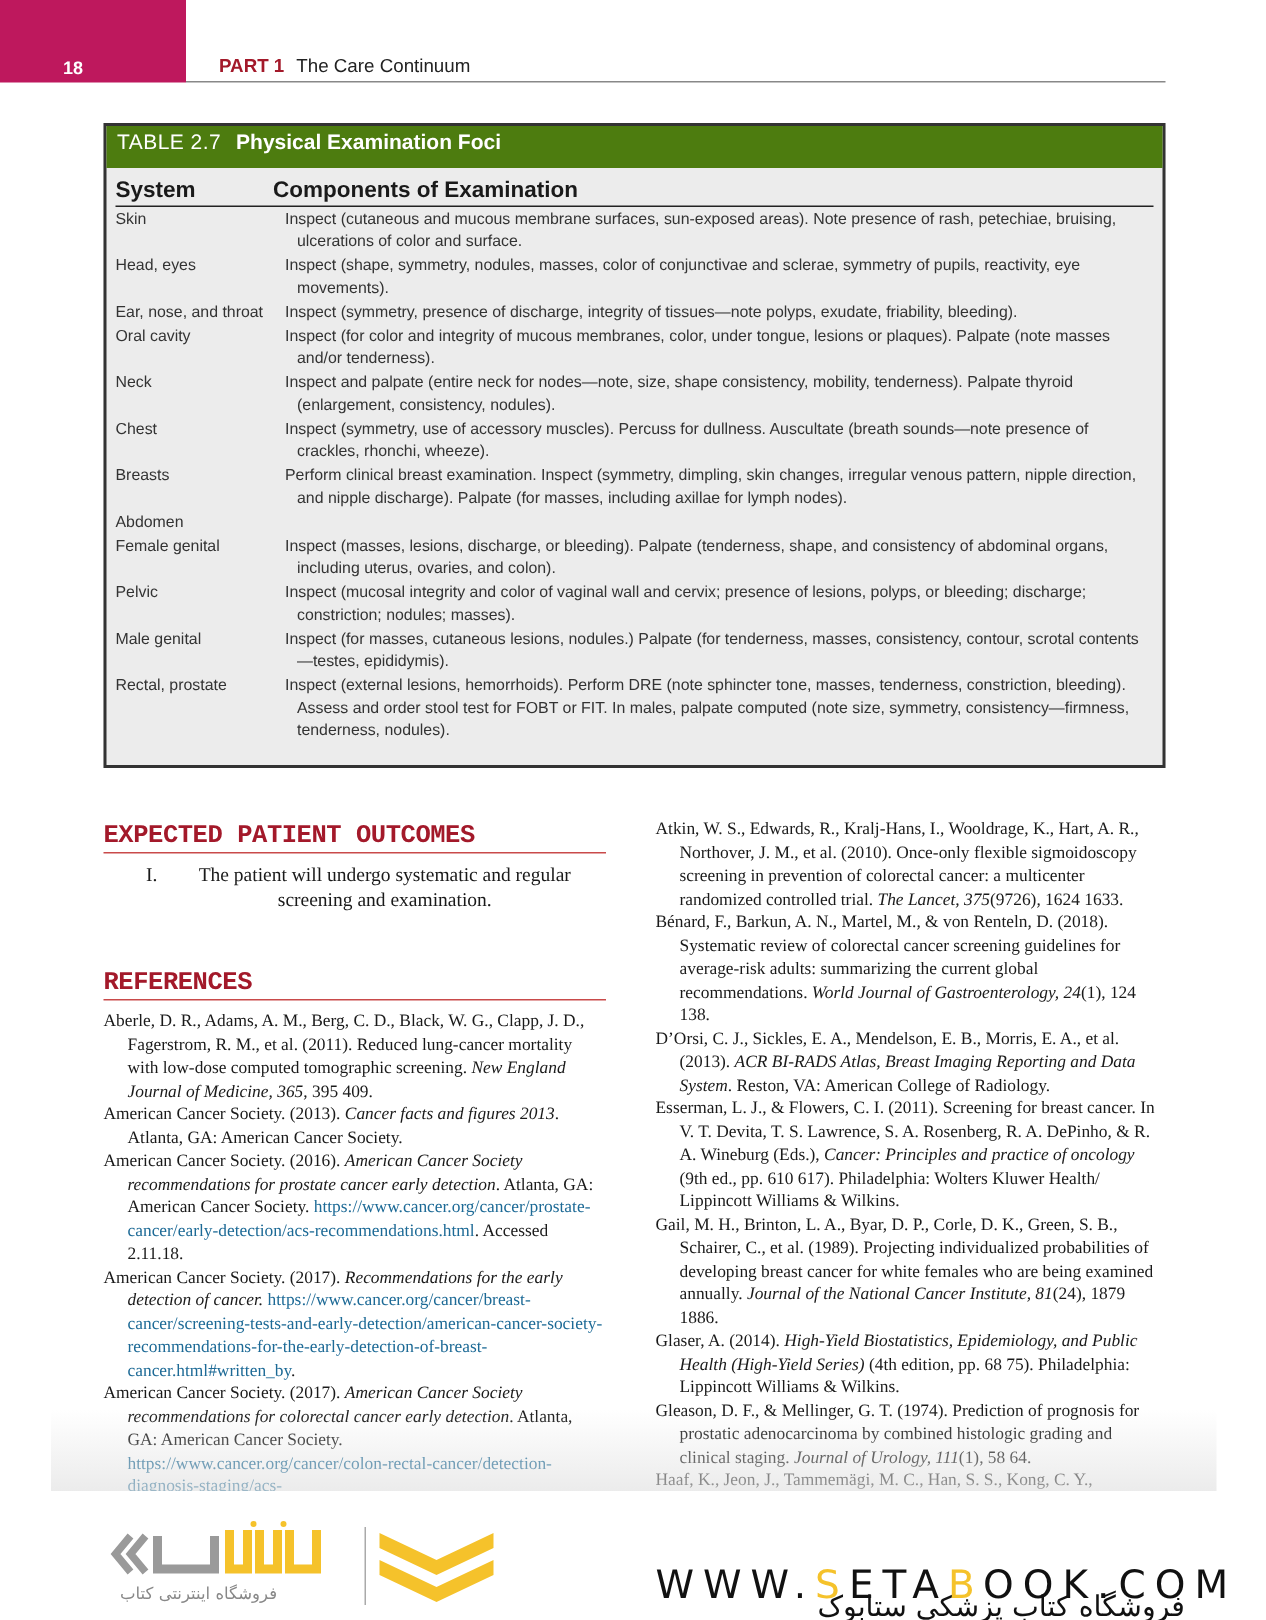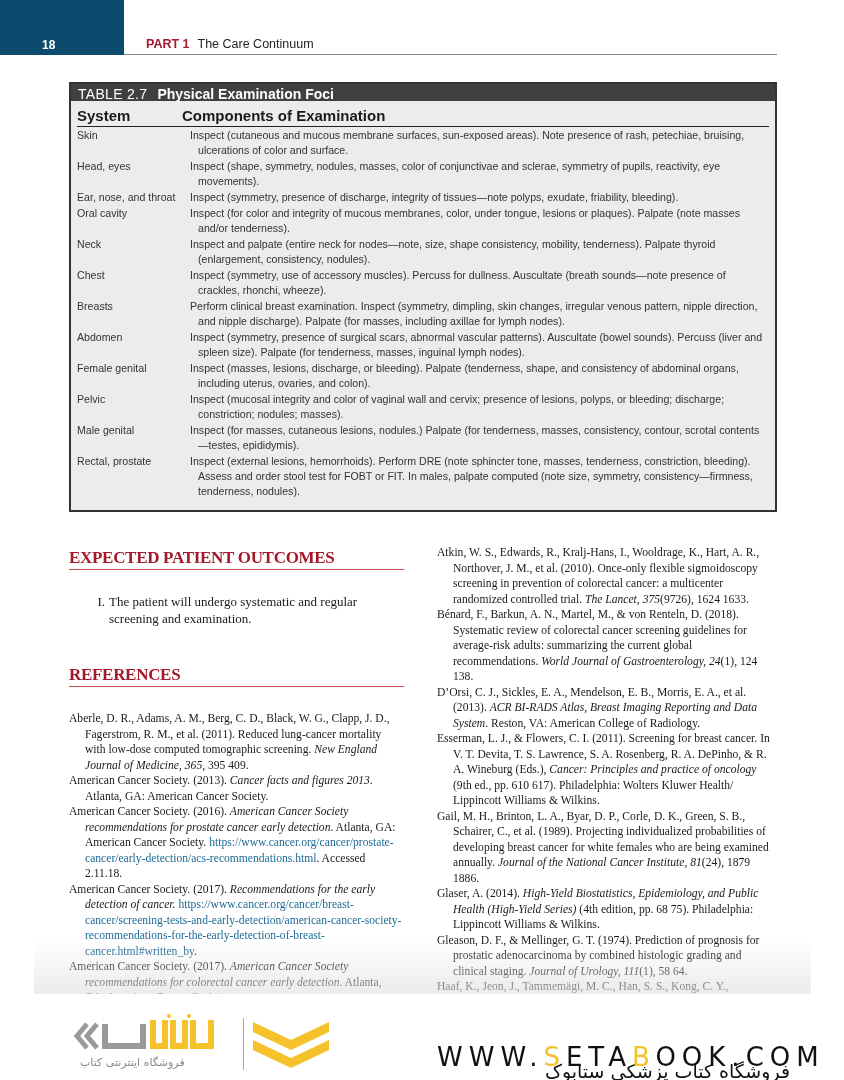--- a/index.html
+++ b/index.html
@@ -1,39 +1,39 @@
 <!DOCTYPE html>
 <html><head>
 <meta charset="utf-8">
 <style>
   html, body { margin:0; padding:0; }
   body { width:844px; height:1080px; background:#ffffff; position:relative; overflow:hidden; font-family:"Liberation Serif", serif; color:#1a1a1a; }
-  .page-tab { position:absolute; left:0; top:0; width:124px; height:55px; background:#0c4a6e; }
+  .page-tab { position:absolute; left:0; top:0; width:124px; height:55px; background:#be185d; }
   .page-num { position:absolute; left:42px; top:38px; font-family:"Liberation Sans", sans-serif; font-weight:bold; font-size:12px; color:#ffffff; }
   .running-head { position:absolute; left:146px; top:37px; font-family:"Liberation Sans", sans-serif; font-size:12.5px; color:#222; }
   .running-head .part { color:#a3192a; font-weight:bold; margin-right:8px; }
   .head-rule { position:absolute; left:124px; top:54px; width:653px; height:1px; background:#888; }
 
   .table-box { position:absolute; left:69px; top:82px; width:708px; height:430px; border:2px solid #333; background:#ececec; box-sizing:border-box; }
-  .table-title { background:#404040; color:#fff; font-family:"Liberation Sans", sans-serif; font-size:14px; height:17px; line-height:21px; padding-left:7px; }
+  .table-title { background:#4d7c0f; color:#fff; font-family:"Liberation Sans", sans-serif; font-size:14px; height:28px; line-height:21px; padding-left:7px; }
   .table-title .num { font-weight:normal; margin-right:10px; letter-spacing:0.3px; }
   .table-title .name { font-weight:bold; }
   .thead { display:flex; font-family:"Liberation Sans", sans-serif; font-weight:bold; font-size:15px; margin:6px 6px 0 6px; padding-bottom:2px; border-bottom:1.2px solid #222; }
   .col-sys { width:105px; flex:none; }
   .col-comp { flex:1; }
   .trow { display:flex; font-family:"Liberation Sans", sans-serif; font-size:10.6px; line-height:15px; color:#333; margin:0 6px; padding-top:1px; }
   .trow .col-comp { padding-left:8px; text-indent:-8px; }
   .trow .col-sys { padding-left:8px; text-indent:-8px; }
 
   .col-left { position:absolute; left:69px; top:548px; width:335px; }
   .col-right { position:absolute; left:437px; top:545px; width:340px; }
-  .sec-head { font-family:Liberation Serif, serif; font-weight:bold; font-size:17px; color:#a3192a; letter-spacing:-0.3px; border-bottom:1.5px solid #c94a4a; padding-bottom:1px; margin-bottom:24px; }
+  .sec-head { font-family:Liberation Mono, monospace; font-weight:bold; font-size:17px; color:#a3192a; letter-spacing:-0.3px; border-bottom:1.5px solid #c94a4a; padding-bottom:1px; margin-bottom:6px; }
   .outcome { font-size:13px; line-height:16.5px; padding-left:18px; text-indent:-18px; display:flex; }
   .outcome .num { width:18px; text-align:right; margin-right:4px; flex:none; text-indent:0; }
-  .outcome .txt { text-indent:0; }
+  .outcome .txt { text-indent:0;text-align:center; }
   .ref { font-size:11.6px; line-height:15.5px; padding-left:16px; text-indent:-16px; margin-bottom:0; }
   .ref i { font-style:italic; }
   .ref .link { color:#1d6a96; }
 
   .fade { position:absolute; left:34px; top:940px; width:777px; height:54px; background:linear-gradient(to bottom, rgba(255,255,255,0), rgba(225,225,225,0.65)); pointer-events:none; }
   .bottom-band { position:absolute; left:0; top:994px; width:844px; height:86px; background:#ffffff; }
 
   .logo { position:absolute; left:73px; top:1014px; width:260px; height:60px; }
   .logo-divider { position:absolute; left:243px; top:1018px; width:1px; height:52px; background:#aaa; }
   .fa-title { position:absolute; left:520px; top:1060px; width:270px; text-align:right; font-family:"DejaVu Sans", sans-serif; font-size:19px; color:#111; direction:rtl; }
@@ -84,21 +84,20 @@
       <div class="trow">
         <div class="col-sys">Chest</div>
         <div class="col-comp">Inspect (symmetry, use of accessory muscles). Percuss for dullness. Auscultate (breath sounds—note presence of crackles, rhonchi, wheeze).</div>
       </div>
       <div class="trow">
         <div class="col-sys">Breasts</div>
         <div class="col-comp">Perform clinical breast examination. Inspect (symmetry, dimpling, skin changes, irregular venous pattern, nipple direction, and nipple discharge). Palpate (for masses, including axillae for lymph nodes).</div>
       </div>
       <div class="trow">
         <div class="col-sys">Abdomen</div>
-        <div class="col-comp">Inspect (symmetry, presence of surgical scars, abnormal vascular patterns). Auscultate (bowel sounds). Percuss (liver and spleen size). Palpate (for tenderness, masses, inguinal lymph nodes).</div>
       </div>
       <div class="trow">
         <div class="col-sys">Female genital</div>
         <div class="col-comp">Inspect (masses, lesions, discharge, or bleeding). Palpate (tenderness, shape, and consistency of abdominal organs, including uterus, ovaries, and colon).</div>
       </div>
       <div class="trow">
         <div class="col-sys">Pelvic</div>
         <div class="col-comp">Inspect (mucosal integrity and color of vaginal wall and cervix; presence of lesions, polyps, or bleeding; discharge; constriction; nodules; masses).</div>
       </div>
       <div class="trow">

